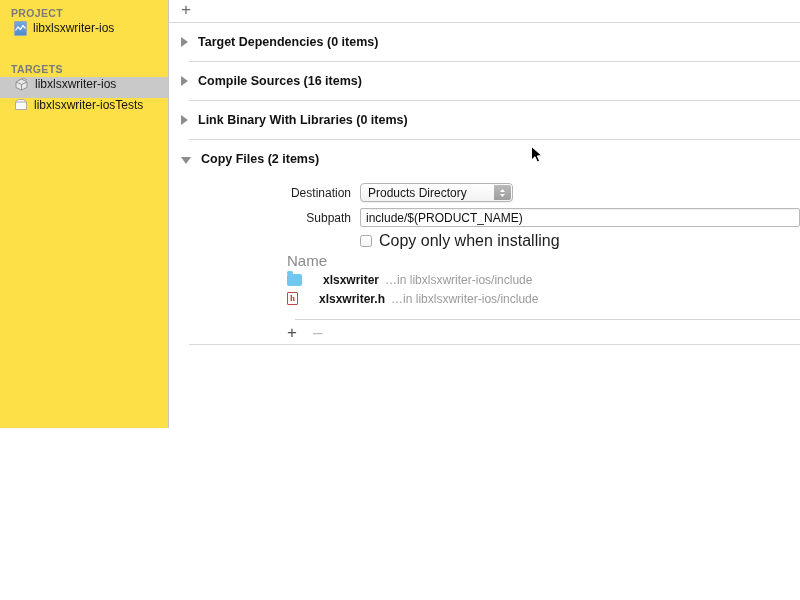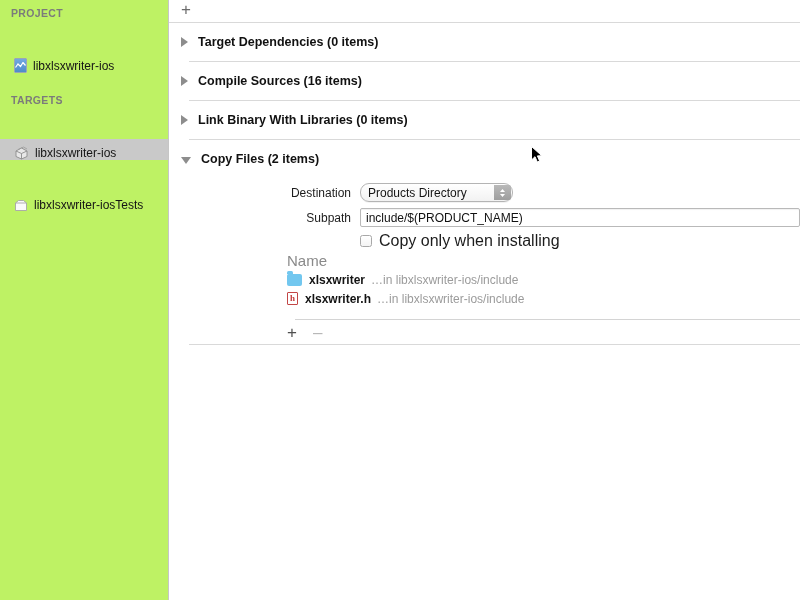--- a/index.html
+++ b/index.html
@@ -19,43 +19,42 @@
   .app {
     position: relative;
     width: 800px;
     height: 600px;
     display: flex;
   }
 
   
   .sidebar {
     width: 169px;
-    height: 600px;
-    background: #bef264;
+    height: 428px;
+    background: #fde047;
     border-right: 1px solid #c6c6c6;
     box-sizing: border-box;
     flex: 0 0 169px;
     position: relative;
     padding-top: 4px;
   }
   .side-header {
     font-size: 10.5px;
     font-weight: bold;
     color: #7b7b7b;
     letter-spacing: 0.35px;
     padding: 3px 0 2px 11px;
     user-select: none;
   }
   .side-row {
     display: flex;
-    align-items: flex-end;
+    align-items: flex-start;
     height: 21px;
     padding-left: 14px;
     box-sizing: border-box;
-    margin-top: 31px;
   }
   .side-row.selected {
     background: #c9c9c9;
   }
   .side-row .label {
     font-size: 12px;
     color: #141414;
     margin-left: 6px;
     white-space: nowrap;
   }
@@ -174,21 +173,21 @@
     box-sizing: border-box;
     flex: 0 0 191px;
     white-space: nowrap;
   }
   .popup {
     position: relative;
     width: 153px;
     height: 19px;
     background: linear-gradient(180deg,#ffffff 0%, #f2f2f2 100%);
     border: 1px solid #b4b4b4;
-    border-radius: 9px;
+    border-radius: 4px;
     box-sizing: border-box;
     display: flex;
     align-items: center;
     font-size: 12px;
     color: #141414;
     padding-left: 7px;
     box-shadow: 0 1px 0 rgba(0,0,0,0.05);
   }
   .popup .chev-box {
     position: absolute;
@@ -246,21 +245,21 @@
   .file-row {
     display: flex;
     align-items: center;
     height: 19px;
     padding-left: 118px;
   }
   .file-name {
     font-size: 12px;
     font-weight: bold;
     color: #141414;
-    margin-left: 7px;
+    margin-left: 21px;
     white-space: nowrap;
   }
   .file-path {
     font-size: 12px;
     color: #9b9b9b;
     margin-left: 6px;
     white-space: nowrap;
   }
   .ico-folder {
     width: 15px; height: 12px;

